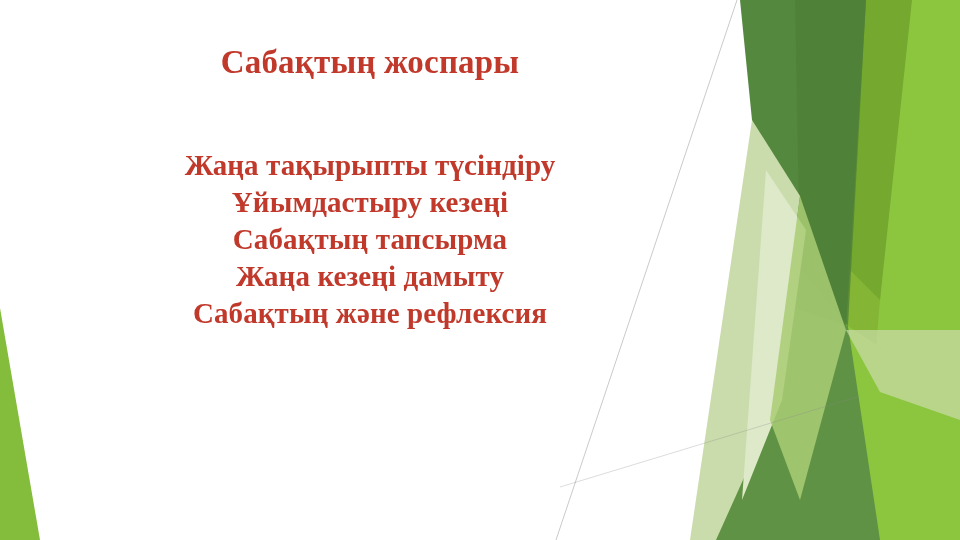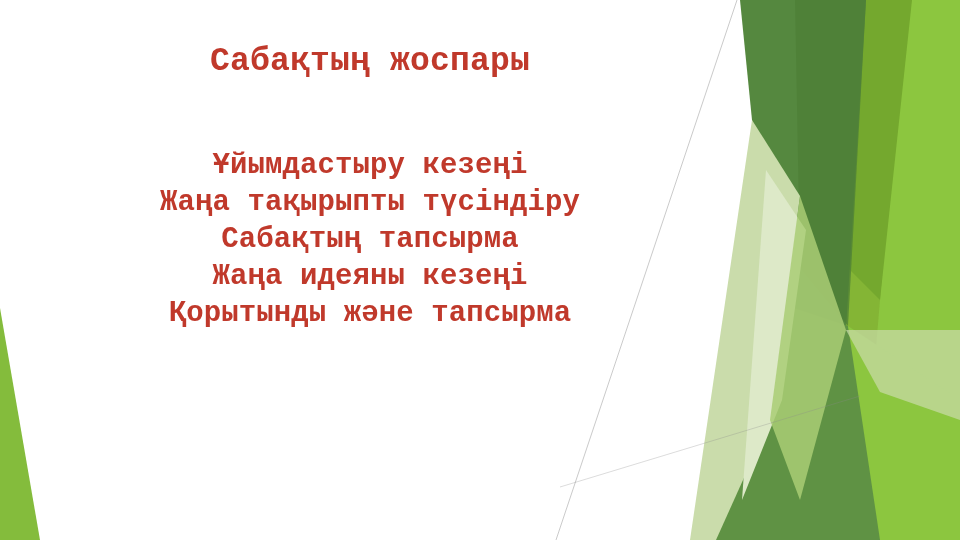--- a/index.html
+++ b/index.html
@@ -24,21 +24,20 @@
     width:960px; height:540px;
     pointer-events:none;
   }
 
   
   #content {
     position:absolute;
     top:0; left:0;
     width:740px; height:540px;
     z-index:5;
-    font-family:Liberation Mono, monospace;
   }
 
   #title {
     position:absolute;
     top:45px;
     left:0;
     width:740px;
     text-align:center;
     font-size:33px;
     font-weight:bold;
@@ -99,22 +98,22 @@
 
     <polygon points="0,308 0,540 40,540" fill="#84bc3c"></polygon>
 
   </svg>
 
   <div id="content">
 
     <div id="title">Сабақтың жоспары</div>
 
     <div id="body-block">
+      <div class="body-line">Жаңа тақырыпты түсіндіру</div>
       <div class="body-line">Ұйымдастыру кезеңі</div>
-      <div class="body-line">Жаңа тақырыпты түсіндіру</div>
       <div class="body-line">Сабақтың тапсырма</div>
-      <div class="body-line">Жаңа идеяны кезеңі</div>
-      <div class="body-line">Қорытынды және тапсырма</div>
+      <div class="body-line">Жаңа кезеңі дамыту</div>
+      <div class="body-line">Сабақтың және рефлексия</div>
     </div>
 
   </div>
 
 </div>
 
 </body></html>

